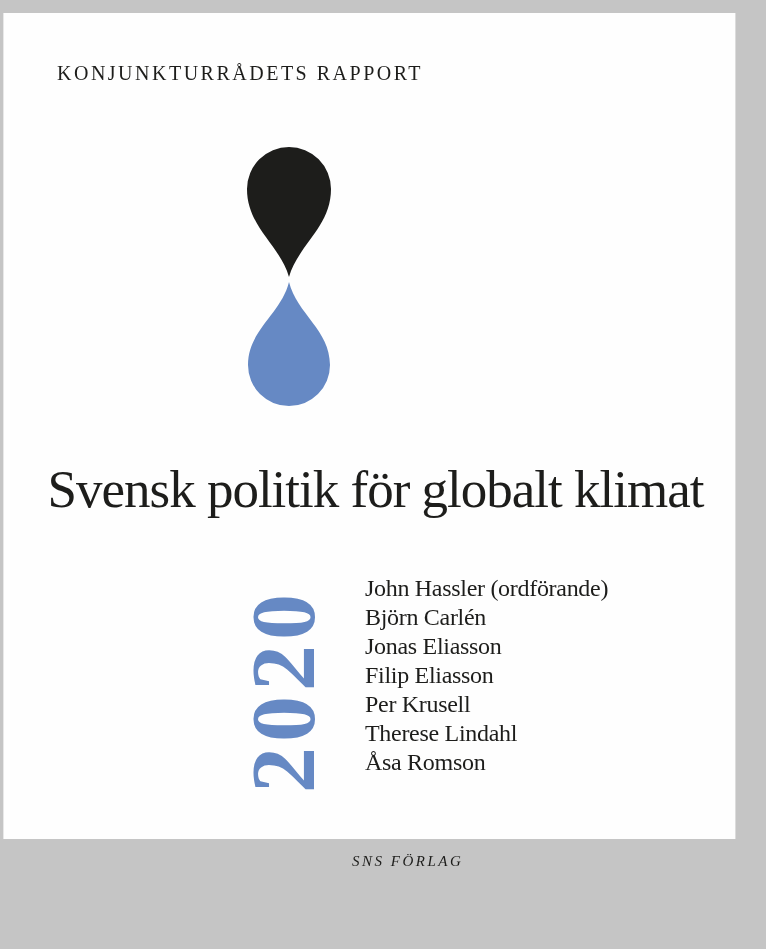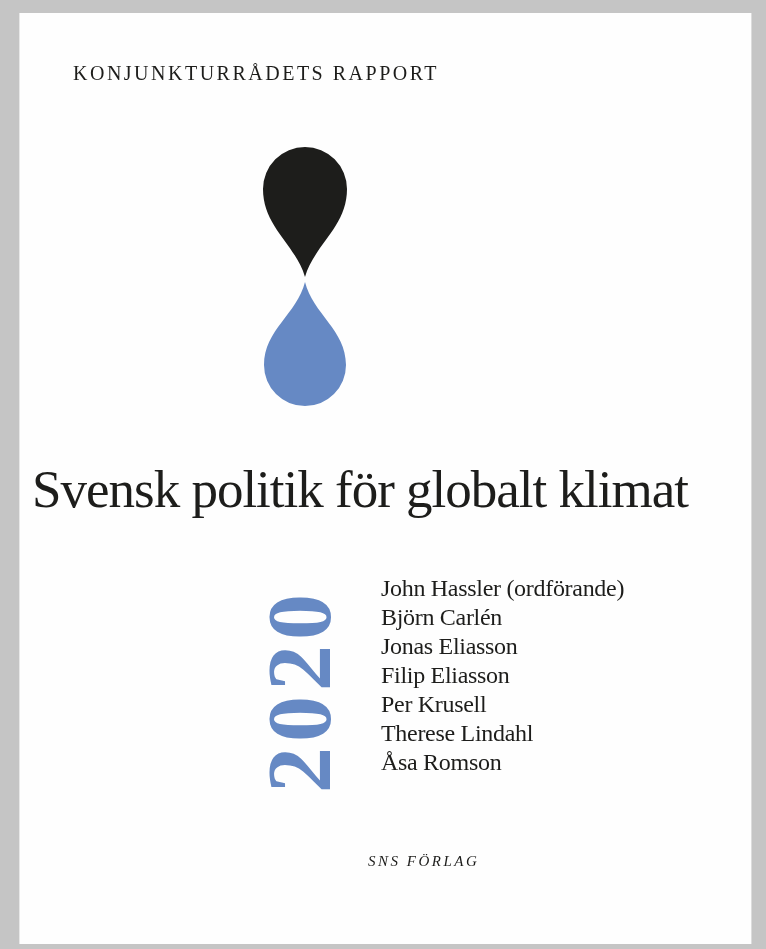--- a/index.html
+++ b/index.html
@@ -9,24 +9,24 @@
     height: 949px;
     overflow: hidden;
     font-family: "Liberation Serif", "DejaVu Serif", serif;
   }
   body {
     background: var(--frame-bg, #c5c5c5);
     position: relative;
   }
   .page {
     position: absolute;
-    left: 20px;
+    left: 4px;
     top: 13px;
     width: 731px;
-    height: 931px;
+    height: 826px;
     background: var(--page-bg, #fefefe);
     box-shadow: -1px 0 0 rgba(255,255,255,0.6), 1px 0 0 rgba(255,255,255,0.4);
   }
   .kicker {
     position: absolute;
     left: 53px;
     top: 49px;
     font-size: 20px;
     letter-spacing: 2.5px;
     color: var(--text, #1d1d1b);
@@ -37,21 +37,21 @@
     left: 240px;
     top: 130px;
     width: 90px;
     height: 276px;
   }
   .title {
     position: absolute;
     left: 0;
     right: 0;
     top: 446px;
-    text-align: left;
+    text-align: center;
     font-size: 53px;
     letter-spacing: -1px;
     color: var(--text, #1d1d1b);
     white-space: nowrap;
     padding-left: 12px;
   }
   .year-wrap {
     position: absolute;
     left: 246px;
     top: 560px;

